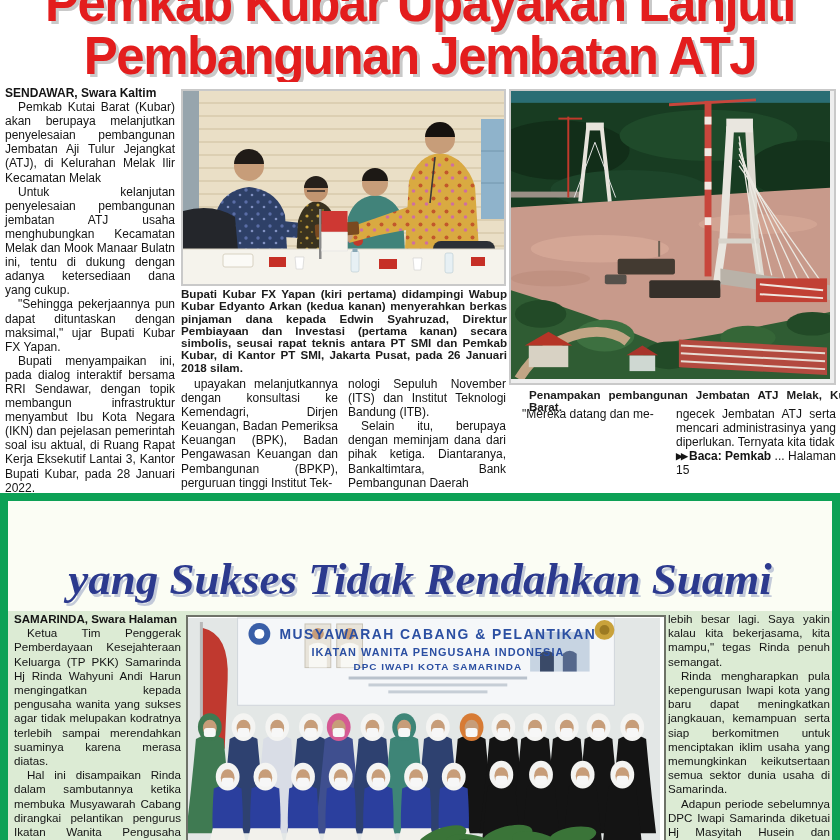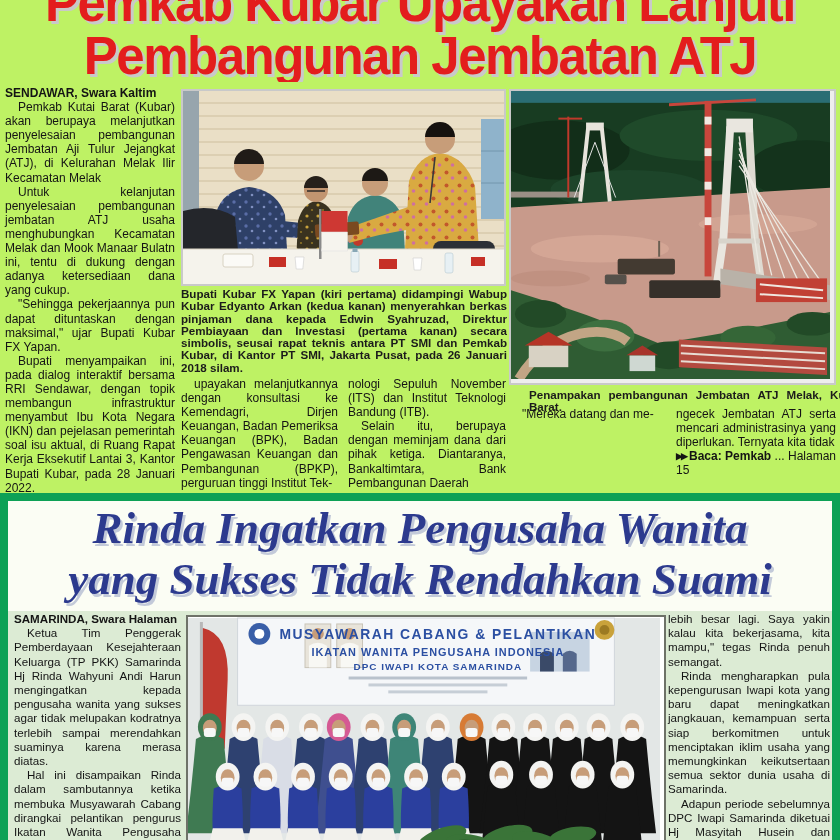--- a/index.html
+++ b/index.html
@@ -1,16 +1,16 @@
 <!DOCTYPE html>
 <html><head>
 <meta charset="utf-8">
 <style>
   html,body{margin:0;padding:0;background:#888;}
-  .page{position:relative;width:840px;height:840px;margin:0 auto;background:#bef264;overflow:hidden;
+  .page{position:relative;width:840px;height:840px;margin:0 auto;background:#ffffff;overflow:hidden;
         font-family:"Liberation Sans",sans-serif;color:#141414;}
   .abs{position:absolute;}
 
   
   .hl1-clip{left:0;top:0;width:840px;height:82px;overflow:hidden;}
   .hl1{margin:-22px 0 0;width:100%;text-align:center;font-weight:bold;font-size:51px;line-height:50px;
        letter-spacing:-1.5px;color:#e31d1d;text-shadow:3px 3px 0 #c9c9c9;white-space:nowrap;
        transform:scaleY(1.06);transform-origin:50% 30px;}
   .body-text p{margin:0;text-align:justify;font-size:12px;line-height:14.1px;}
   .body-text p.ind{text-indent:13px;}
@@ -232,21 +232,21 @@
     </div>
     <div class="abs body-text a1c5">
       <p>ngecek Jembatan ATJ serta mencari administrasinya yang diperlukan. Ternyata kita tidak</p>
       <p class="readmore"><span class="arrows">▶▶</span><span>Baca: Pemkab</span> <span class="rest">... Halaman 15</span></p>
     </div>
   </section>
 
   <section class="abs gbox">
     <div class="hl2-bg"></div>
     <h2 class="hl2">
-      <span>Rinda Ingatkan Pengusaha Wanita</span><br>
+      <br>
       <span>yang Sukses Tidak Rendahkan Suami</span>
     </h2>
 
     <div class="a2col a2c1">
       <p class="dateline">SAMARINDA, Swara Halaman</p>
       <p class="ind">Ketua Tim Penggerak Pemberdayaan Kesejahteraan Keluarga (TP PKK) Samarinda Hj Rinda Wahyuni Andi Harun mengingatkan kepada pengusaha wanita yang sukses agar tidak melupakan kodratnya terlebih sampai merendahkan suaminya karena merasa diatas.</p>
       <p class="ind">Hal ini disampaikan Rinda dalam sambutannya ketika membuka Musyawarah Cabang dirangkai pelantikan pengurus Ikatan Wanita Pengusaha Indonesia (Iwapi) Samarinda periode 2022-2027 di Hotel Grand Vic-</p>
     </div>
 
     <figure class="ph3">

